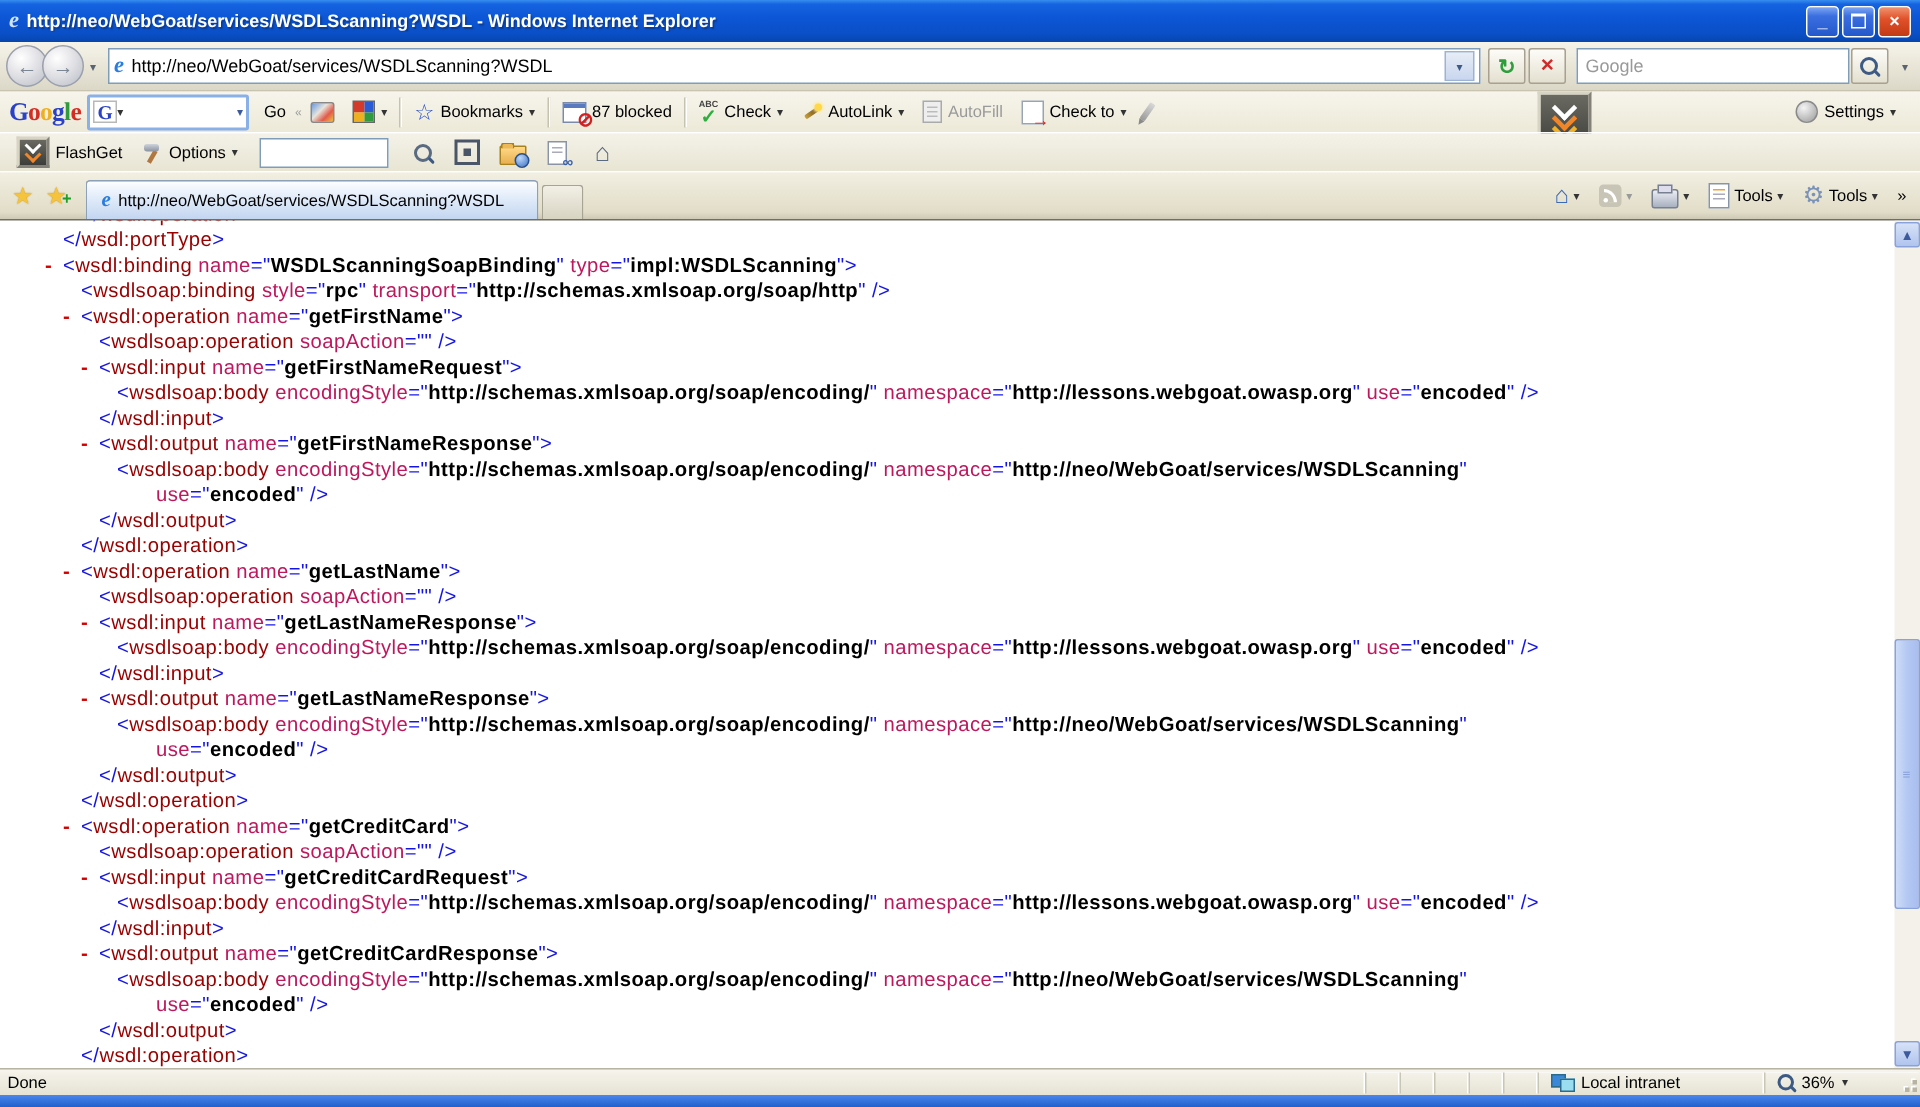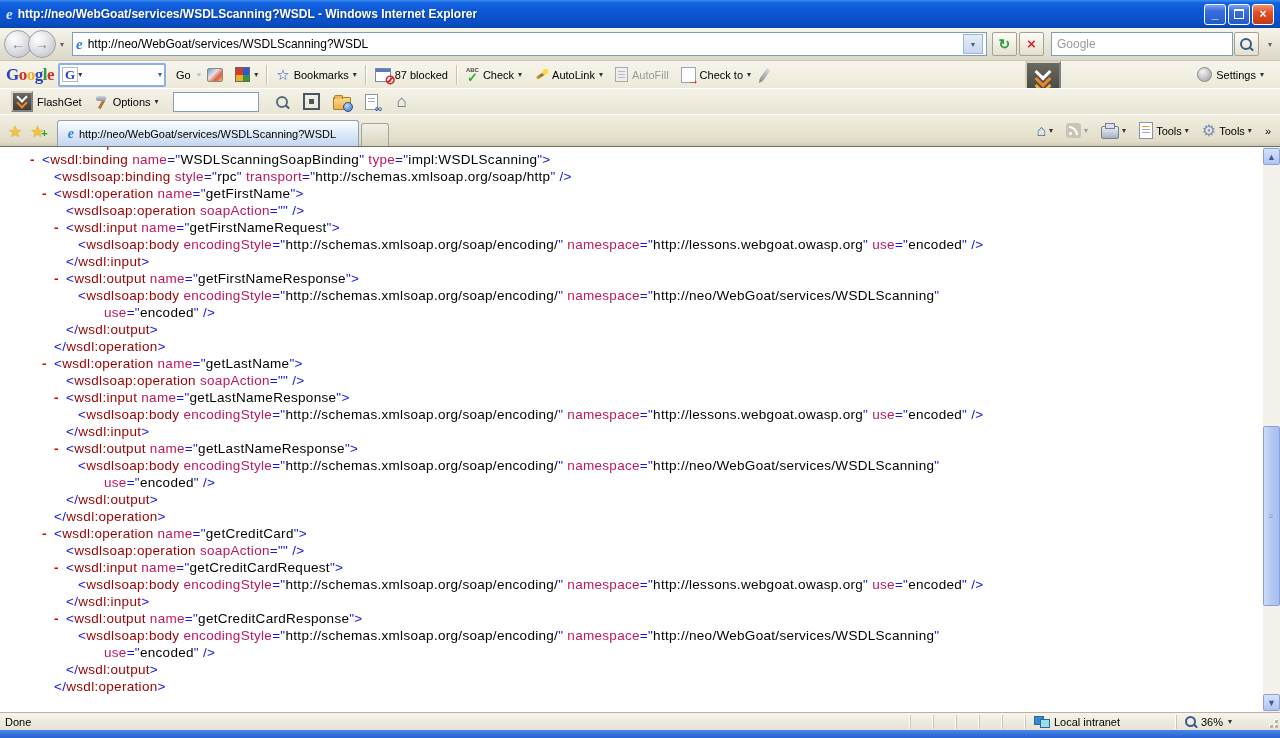--- a/index.html
+++ b/index.html
@@ -147,21 +147,21 @@
   .homeicon2{font-size:16px;color:#3a6ab8;line-height:15px;}
   
   .content{position:absolute;left:0;top:146px;width:1280px;height:566px;background:#fff;
     border-top:1px solid #716f64;box-sizing:border-box;overflow:hidden;}
   .xmlpane{position:absolute;left:0;top:0;right:17px;bottom:0;overflow:hidden;}
   .xline{position:relative;white-space:pre;line-height:17px;font-size:13.5px;letter-spacing:0.3px;}
   .xline.clip{margin-top:-13px;}
   .xp{color:#1414e6;}
   .xt{color:#990000;}
   .xa{color:#be185d;}
-  .xv{color:#000;font-weight:normal;}
+  .xv{color:#000;font-weight:bold;}
   .xdash{position:absolute;color:#d40000;font-weight:bold;}
   
   .vscroll{position:absolute;right:0;top:0;width:17px;bottom:0;background:#f3f1ea;}
   .sbtn{position:absolute;left:0;width:17px;height:17px;border-radius:2px;
     background:linear-gradient(180deg,#d7e2f7,#b0c4ee);border:1px solid #8aa2dc;box-sizing:border-box;
     display:flex;align-items:center;justify-content:center;color:#3c5a9c;font-size:9px;font-weight:bold;}
   .sthumb{position:absolute;left:0;width:17px;border-radius:2px;box-sizing:border-box;
     background:linear-gradient(90deg,#cddcf8,#b4c8f2 50%,#a8bef0);border:1px solid #8aa2dc;
     display:flex;align-items:center;justify-content:center;color:#8aa2dc;font-size:9px;letter-spacing:1px;}
   
@@ -361,20 +361,21 @@
         </span>
       <span class="tcbtn">
           <span class="lbl">»</span>
         </span>
     </div>
   </div>
 
   <div class="content">
     <div class="xmlpane">
         <div class="xline clip" style="padding-left: 54px;"><span class="xp">&lt;/</span><span class="xt">wsdl:operation</span><span class="xp">&gt;</span></div>
+        <div class="xline" style="padding-left: 42px;"><span class="xp">&lt;/</span><span class="xt">wsdl:portType</span><span class="xp">&gt;</span></div>
         <div class="xline" style="padding-left: 42px;"><span class="xdash" style="left: 30px;">-</span><span class="xp">&lt;</span><span class="xt">wsdl:binding</span><span class="xp"> </span><span class="xa">name</span><span class="xp">="</span><span class="xv">WSDLScanningSoapBinding</span><span class="xp">" </span><span class="xa">type</span><span class="xp">="</span><span class="xv">impl:WSDLScanning</span><span class="xp">"&gt;</span></div>
         <div class="xline" style="padding-left: 54px;"><span class="xp">&lt;</span><span class="xt">wsdlsoap:binding</span><span class="xp"> </span><span class="xa">style</span><span class="xp">="</span><span class="xv">rpc</span><span class="xp">" </span><span class="xa">transport</span><span class="xp">="</span><span class="xv">http://schemas.xmlsoap.org/soap/http</span><span class="xp">" /&gt;</span></div>
         <div class="xline" style="padding-left: 54px;"><span class="xdash" style="left: 42px;">-</span><span class="xp">&lt;</span><span class="xt">wsdl:operation</span><span class="xp"> </span><span class="xa">name</span><span class="xp">="</span><span class="xv">getFirstName</span><span class="xp">"&gt;</span></div>
         <div class="xline" style="padding-left: 66px;"><span class="xp">&lt;</span><span class="xt">wsdlsoap:operation</span><span class="xp"> </span><span class="xa">soapAction</span><span class="xp">="" /&gt;</span></div>
         <div class="xline" style="padding-left: 66px;"><span class="xdash" style="left: 54px;">-</span><span class="xp">&lt;</span><span class="xt">wsdl:input</span><span class="xp"> </span><span class="xa">name</span><span class="xp">="</span><span class="xv">getFirstNameRequest</span><span class="xp">"&gt;</span></div>
         <div class="xline" style="padding-left: 78px;"><span class="xp">&lt;</span><span class="xt">wsdlsoap:body</span><span class="xp"> </span><span class="xa">encodingStyle</span><span class="xp">="</span><span class="xv">http://schemas.xmlsoap.org/soap/encoding/</span><span class="xp">" </span><span class="xa">namespace</span><span class="xp">="</span><span class="xv">http://lessons.webgoat.owasp.org</span><span class="xp">" </span><span class="xa">use</span><span class="xp">="</span><span class="xv">encoded</span><span class="xp">" /&gt;</span></div>
         <div class="xline" style="padding-left: 66px;"><span class="xp">&lt;/</span><span class="xt">wsdl:input</span><span class="xp">&gt;</span></div>
         <div class="xline" style="padding-left: 66px;"><span class="xdash" style="left: 54px;">-</span><span class="xp">&lt;</span><span class="xt">wsdl:output</span><span class="xp"> </span><span class="xa">name</span><span class="xp">="</span><span class="xv">getFirstNameResponse</span><span class="xp">"&gt;</span></div>
         <div class="xline" style="padding-left: 78px;"><span class="xp">&lt;</span><span class="xt">wsdlsoap:body</span><span class="xp"> </span><span class="xa">encodingStyle</span><span class="xp">="</span><span class="xv">http://schemas.xmlsoap.org/soap/encoding/</span><span class="xp">" </span><span class="xa">namespace</span><span class="xp">="</span><span class="xv">http://neo/WebGoat/services/WSDLScanning</span><span class="xp">"</span></div>
         <div class="xline" style="padding-left: 104px;"><span class="xa">use</span><span class="xp">="</span><span class="xv">encoded</span><span class="xp">" /&gt;</span></div>

